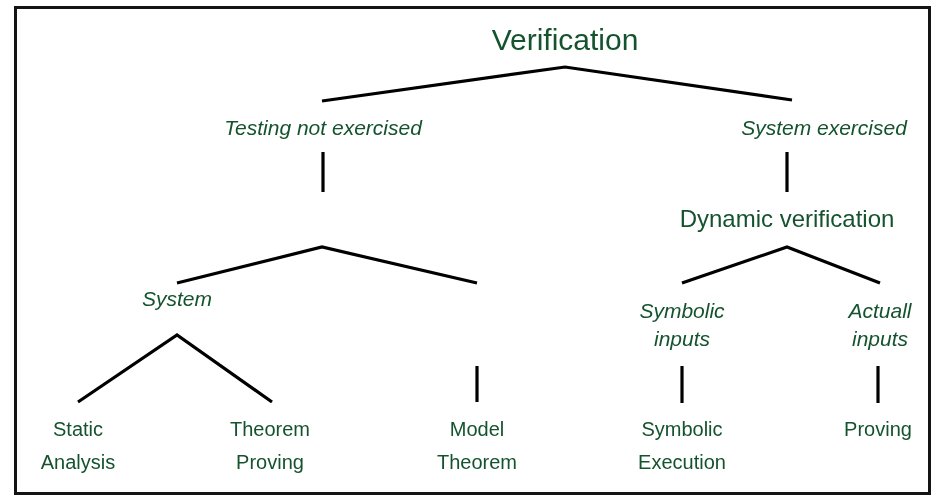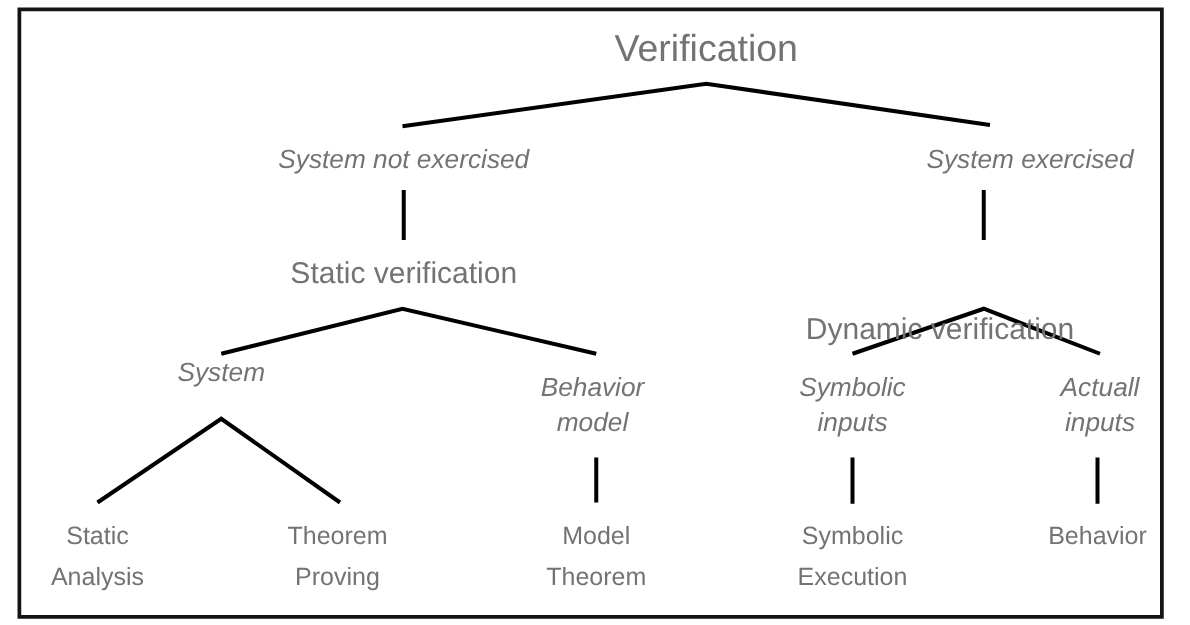--- a/index.html
+++ b/index.html
@@ -6,21 +6,21 @@
     margin: 0;
     padding: 0;
     background: #ffffff;
   }
   .canvas {
     position: relative;
     width: 952px;
     height: 500px;
     background: #ffffff;
     font-family: "Liberation Sans", sans-serif;
-    color: #737373;
+    color: #14532d;
     overflow: hidden;
   }
   .frame {
     position: absolute;
     left: 14px;
     top: 6px;
     width: 911px;
     height: 483px;
     border: 3px solid #141414;
     box-sizing: content-box;
@@ -47,21 +47,21 @@
   }
   .l-root   { font-size: 30px; line-height: 36px; }
   .l-mid    { font-size: 24px; line-height: 30px; }
   .l-italic { font-style: italic; font-size: 21px; line-height: 28px; }
   .l-leaf   { font-size: 20px; line-height: 33px; }
 
   .p-root            { left: 415px; top: 22px;  width: 300px; }
   .p-edge-left       { left: 183px; top: 114px; width: 280px; }
   .p-edge-right      { left: 684px; top: 114px; width: 280px; }
   .p-node-static     { left: 183px; top: 204px; width: 280px; }
-  .p-node-dynamic    { left: 602px; top: 204px; width: 300px; margin-top: 45px; }
+  .p-node-dynamic    { left: 637px; top: 204px; width: 300px; }
   .p-edge-system     { left: 107px; top: 285px; width: 140px; }
   .p-edge-behavior   { left: 419px; top: 297px; width: 110px; }
   .p-edge-symbolic   { left: 627px; top: 297px; width: 110px; }
   .p-edge-actual     { left: 830px; top: 297px; width: 100px; }
   .p-leaf-static-analysis   { left: 18px;  top: 413px; width: 120px; }
   .p-leaf-theorem-proving   { left: 205px; top: 413px; width: 130px; text-align: center; }
   .p-leaf-model-checking    { left: 417px; top: 413px; width: 120px; }
   .p-leaf-symbolic-execution{ left: 617px; top: 413px; width: 130px; }
   .p-leaf-testing           { left: 818px; top: 413px; width: 120px; }
 </style>
@@ -79,39 +79,37 @@
     <polyline points="177,283 322,247 477,283" stroke="#000000"></polyline>
     <polyline points="682,283 787,247 880,283" stroke="#000000"></polyline>
     <polyline points="78,402 177,335 272,402" stroke="#000000"></polyline>
     <line x1="477" y1="366" x2="477" y2="402" stroke="#000000"></line>
     <line x1="682" y1="366" x2="682" y2="403" stroke="#000000"></line>
     <line x1="878" y1="366" x2="878" y2="403" stroke="#000000"></line>
   </svg>
 
   <div class="label l-root p-root">Verification</div>
 
-  <div class="label l-italic p-edge-left">System not exercised</div>
+  <div class="label l-italic p-edge-left">Testing not exercised</div>
 
   <div class="label l-italic p-edge-right">System exercised</div>
 
-  <div class="label l-mid p-node-static">Static verification</div>
 
   <div class="label l-mid p-node-dynamic">Dynamic verification</div>
 
   <div class="label l-italic p-edge-system">System</div>
 
-  <div class="label l-italic p-edge-behavior">Behavior model</div>
 
   <div class="label l-italic p-edge-symbolic">Symbolic inputs</div>
 
   <div class="label l-italic p-edge-actual">Actuall inputs</div>
 
   <div class="label l-leaf p-leaf-static-analysis">Static Analysis</div>
 
   <div class="label l-leaf p-leaf-theorem-proving">Theorem Proving</div>
 
   <div class="label l-leaf p-leaf-model-checking">Model Theorem</div>
 
   <div class="label l-leaf p-leaf-symbolic-execution">Symbolic Execution</div>
 
-  <div class="label l-leaf p-leaf-testing">Behavior</div>
+  <div class="label l-leaf p-leaf-testing">Proving</div>
 
 </div>
 
 </body></html>

